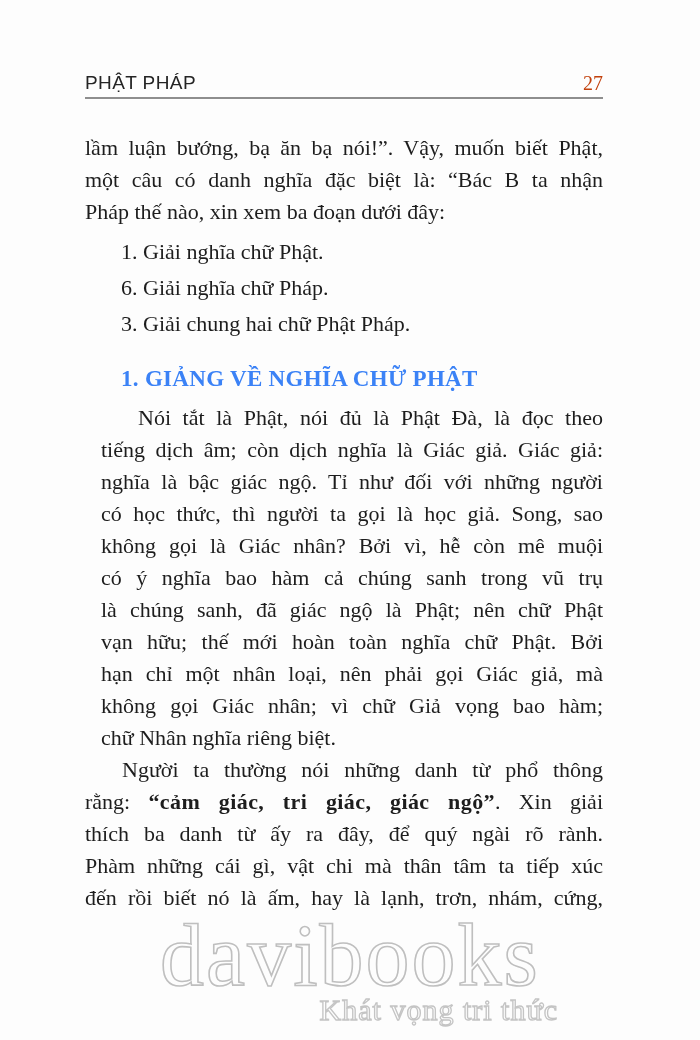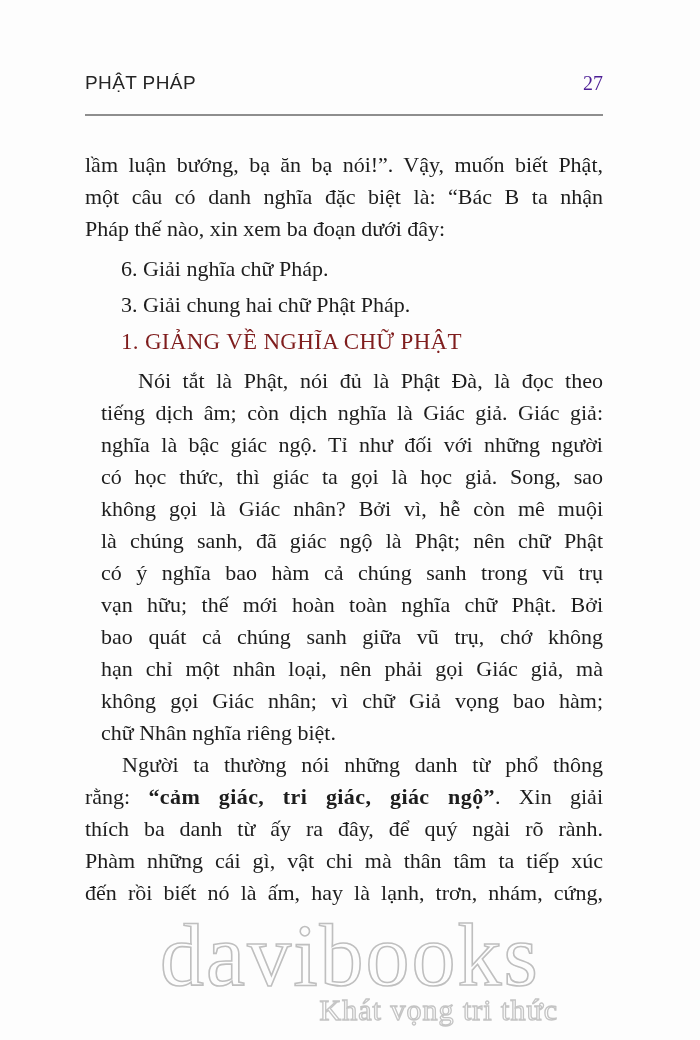--- a/index.html
+++ b/index.html
@@ -65,34 +65,34 @@
     left: 85px;
     top: 72px;
     width: 518px;
     z-index: 1;
   }
   .header-row {
     display: flex;
     justify-content: space-between;
     align-items: flex-end;
     border-bottom: 2px solid #8e8e8e;
-    padding-bottom: 20px;
+    padding-bottom: 3px;
   }
   .running-title {
     font-family: "Liberation Sans", sans-serif;
     font-size: 19px;
     line-height: 22px;
     letter-spacing: 0.4px;
     color: #242424;
   }
   .page-number {
     font-family: "Liberation Serif", serif;
     font-size: 20px;
     line-height: 22px;
-    color: #4c1d95;
+    color: #c2410c;
   }
 
   .body-text {
     margin-top: 33px;
     font-size: 22px;
     line-height: 32px;
     color: #1d1d1d;
   }
   .bline {
     text-align: justify;
@@ -107,26 +107,26 @@
   .findent { text-indent: 37px; }
 
   .list-block { margin-top: 6px; }
   .list-item {
     padding-left: 36px;
     line-height: 36px;
     text-align: left;
   }
 
   .section-heading {
-    margin-top: 2px;
+    margin-top: 20px;
     padding-left: 36px;
     font-size: 23px;
-    font-weight: normal;
+    font-weight: bold;
     line-height: 34px;
-    color: #7f1d1d;
+    color: #3b82f6;
     letter-spacing: 0.3px;
   }
 
   .para2 { margin-top: 6px; margin-left: 16px; }
   .para3 { }
 
   b.inline-bold { font-weight: bold; letter-spacing: 0.4px; }
 </style>
 </head>
 <body>
@@ -147,36 +147,36 @@
 
     <div class="body-text">
 
       <div class="para1">
         <div class="bline">lầm luận bướng, bạ ăn bạ nói!”. Vậy, muốn biết Phật,</div>
         <div class="bline">một câu có danh nghĩa đặc biệt là: “Bác B ta nhận</div>
         <div class="bline last">Pháp thế nào, xin xem ba đoạn dưới đây:</div>
       </div>
 
       <div class="list-block">
+        <div class="list-item">1. Giải nghĩa chữ Phật.</div>
         <div class="list-item">6. Giải nghĩa chữ Pháp.</div>
         <div class="list-item">3. Giải chung hai chữ Phật Pháp.</div>
       </div>
 
       <div class="section-heading">1. GIẢNG VỀ NGHĨA CHỮ PHẬT</div>
 
       <div class="para2">
         <div class="bline findent">Nói tắt là Phật, nói đủ là Phật Đà, là đọc theo</div>
         <div class="bline">tiếng dịch âm; còn dịch nghĩa là Giác giả. Giác giả:</div>
         <div class="bline">nghĩa là bậc giác ngộ. Tỉ như đối với những người</div>
-        <div class="bline">có học thức, thì giác ta gọi là học giả. Song, sao</div>
+        <div class="bline">có học thức, thì người ta gọi là học giả. Song, sao</div>
         <div class="bline">không gọi là Giác nhân? Bởi vì, hễ còn mê muội</div>
+        <div class="bline">có ý nghĩa bao hàm cả chúng sanh trong vũ trụ</div>
         <div class="bline">là chúng sanh, đã giác ngộ là Phật; nên chữ Phật</div>
-        <div class="bline">có ý nghĩa bao hàm cả chúng sanh trong vũ trụ</div>
         <div class="bline">vạn hữu; thế mới hoàn toàn nghĩa chữ Phật. Bởi</div>
-        <div class="bline">bao quát cả chúng sanh giữa vũ trụ, chớ không</div>
         <div class="bline">hạn chỉ một nhân loại, nên phải gọi Giác giả, mà</div>
         <div class="bline">không gọi Giác nhân; vì chữ Giả vọng bao hàm;</div>
         <div class="bline last">chữ Nhân nghĩa riêng biệt.</div>
       </div>
 
       <div class="para3">
         <div class="bline findent">Người ta thường nói những danh từ phổ thông</div>
         <div class="bline"><span>rằng: </span><b class="inline-bold">“cảm giác, tri giác, giác ngộ”</b><span>. Xin giải</span></div>
         <div class="bline">thích ba danh từ ấy ra đây, để quý ngài rõ rành.</div>
         <div class="bline">Phàm những cái gì, vật chi mà thân tâm ta tiếp xúc</div>

